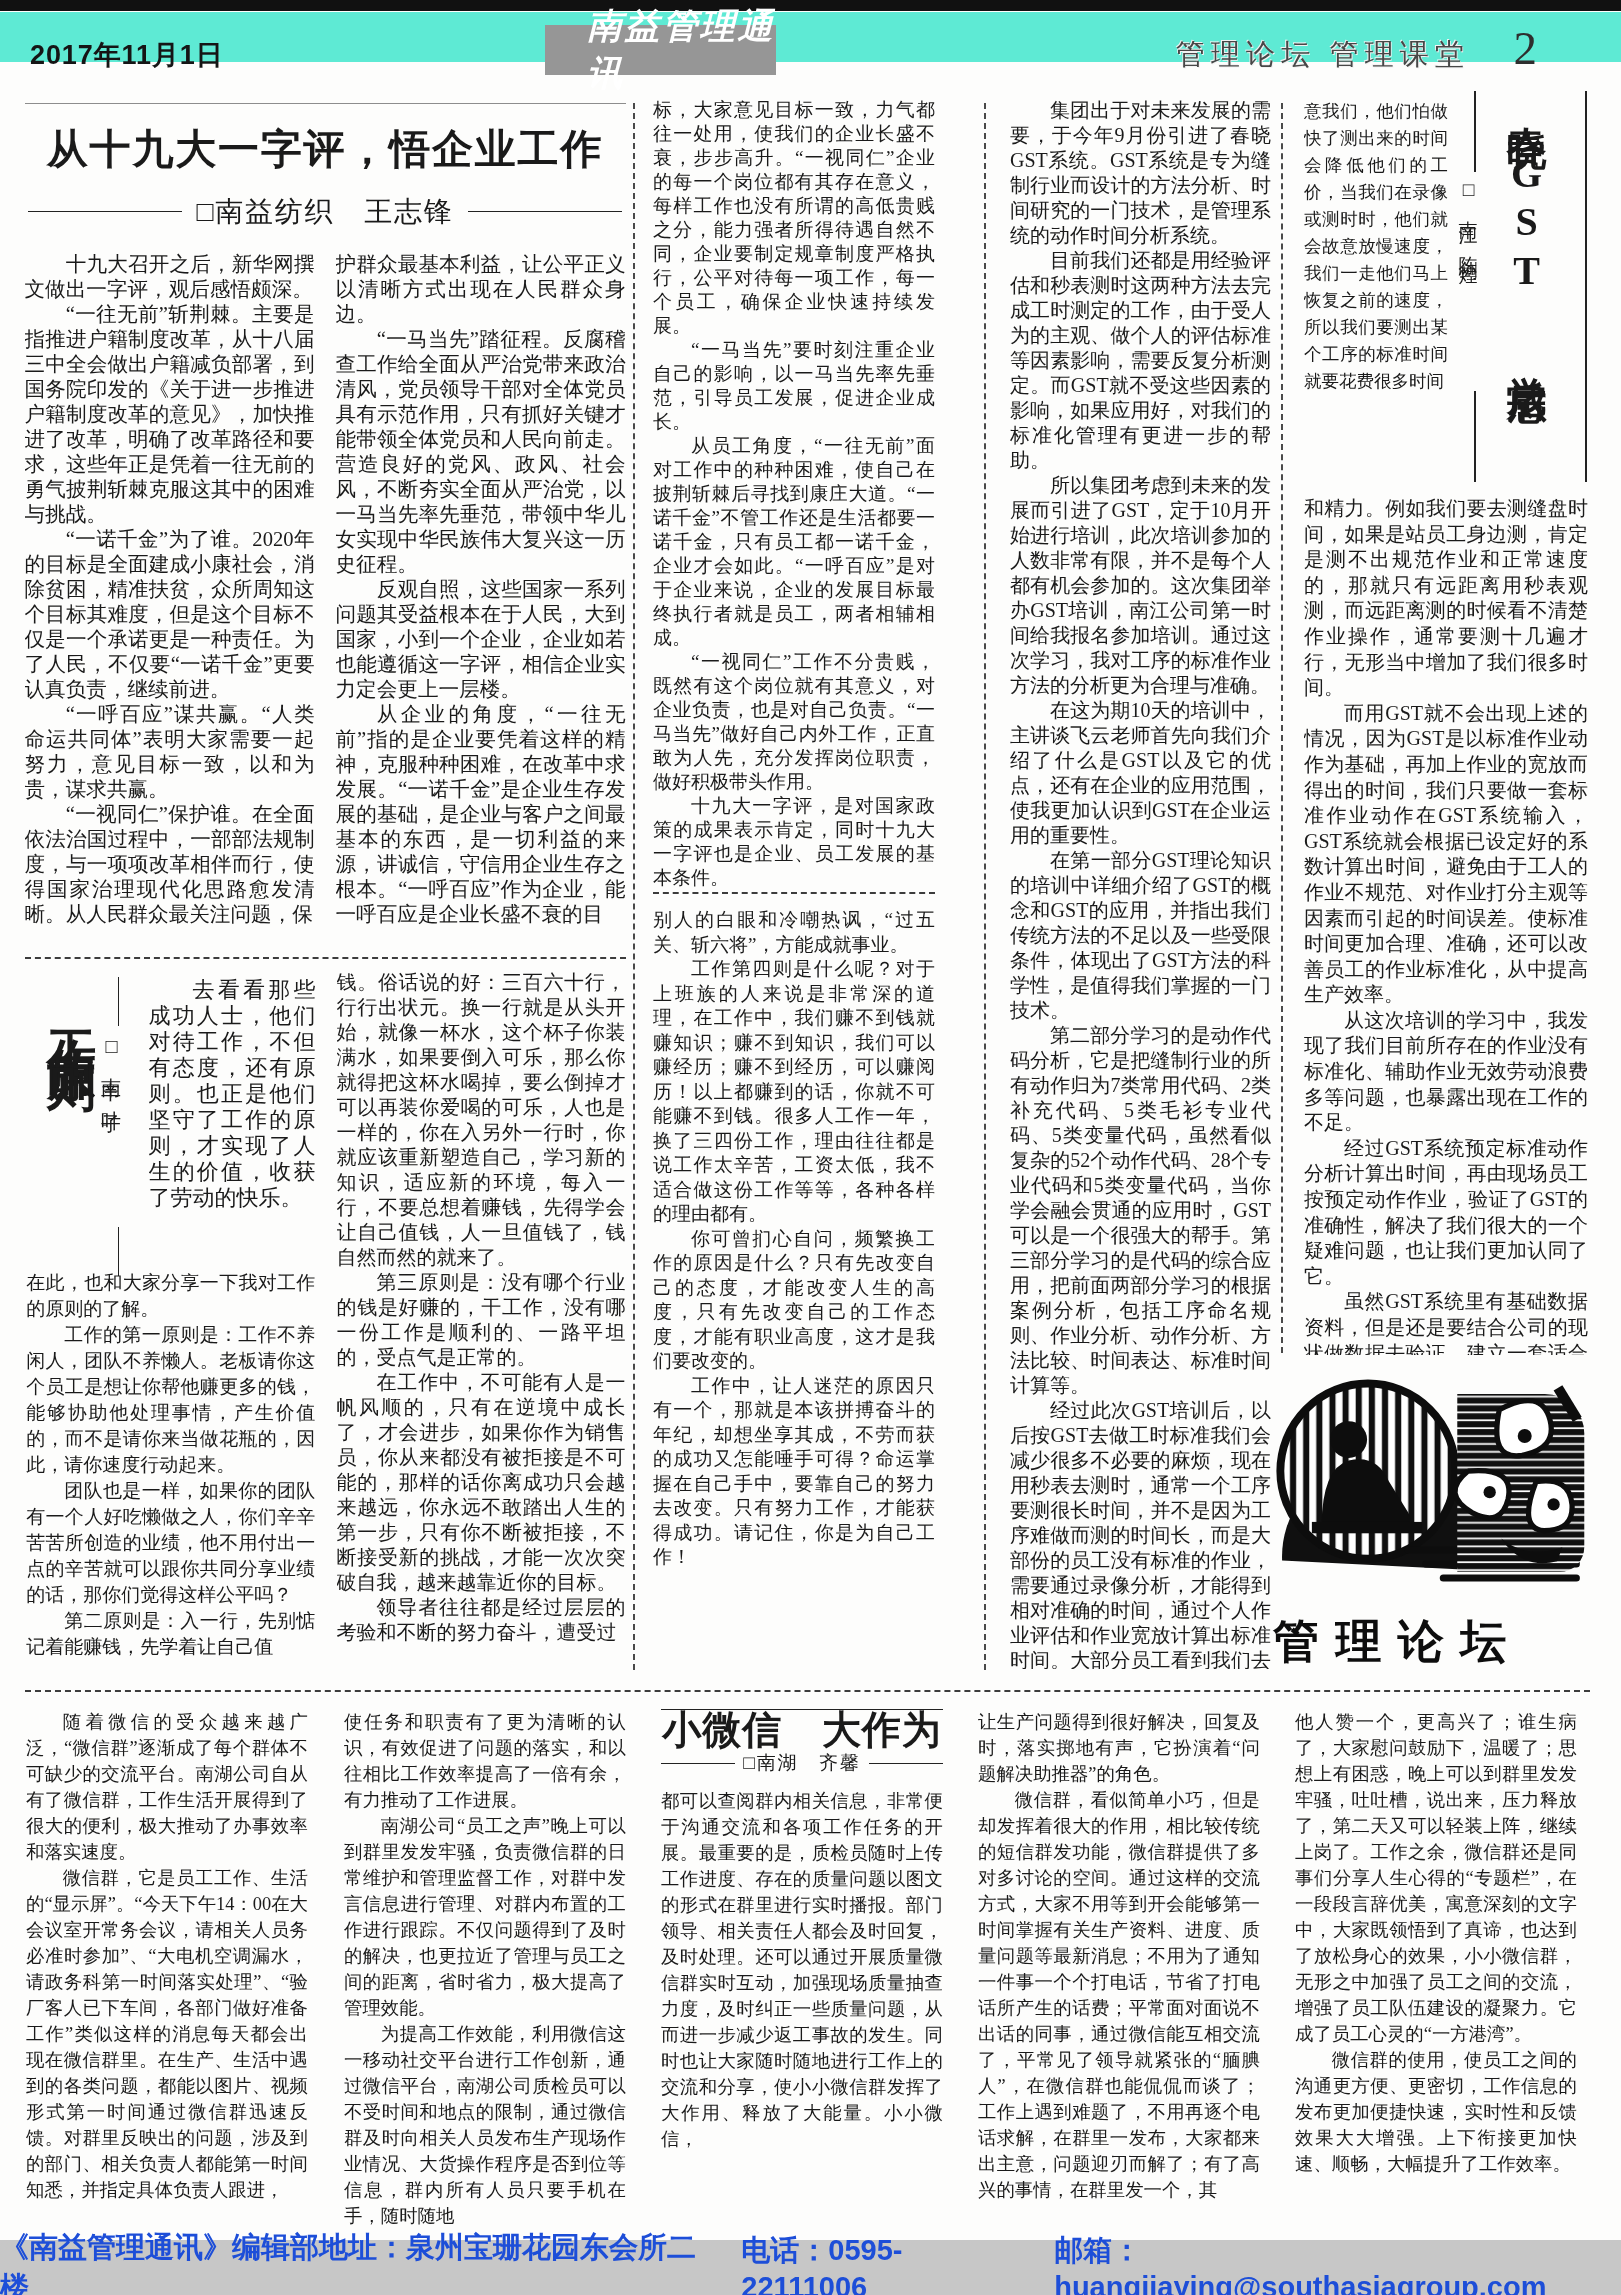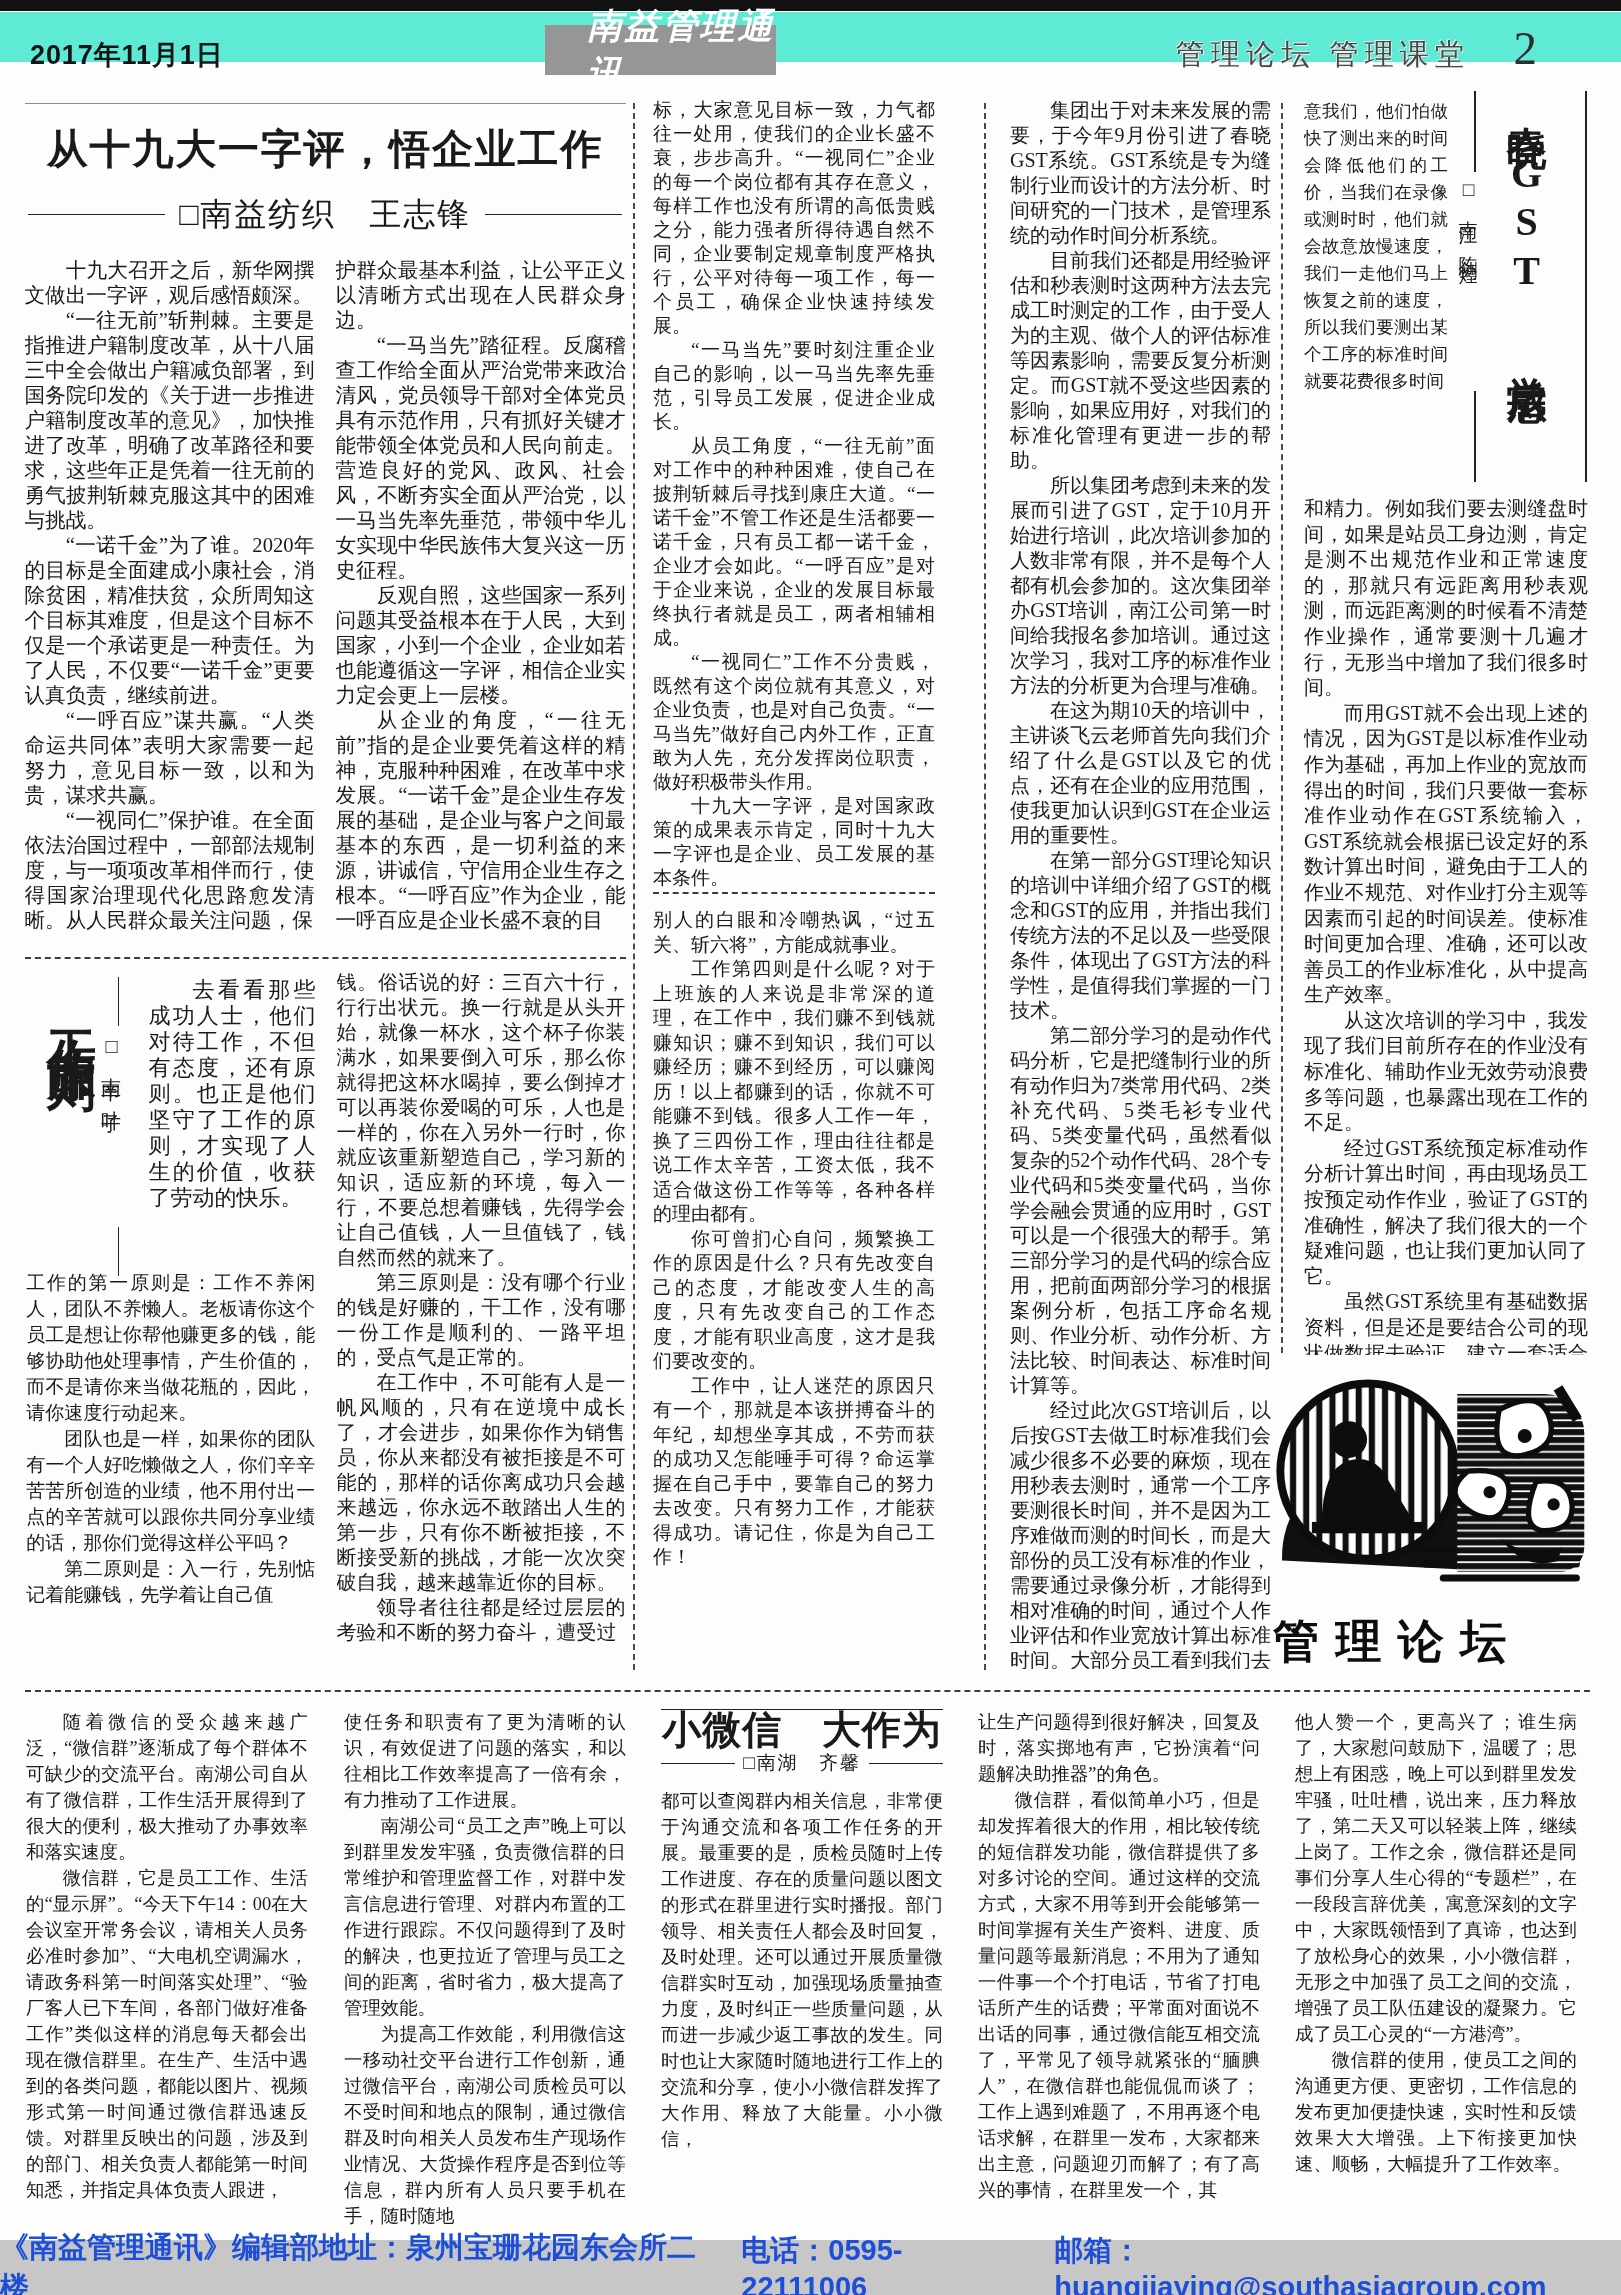--- a/index.html
+++ b/index.html
@@ -23,21 +23,21 @@
     color:#fff; font-size:35px; font-weight:bold; letter-spacing:2.6px; font-style:italic;padding-left:42px; }
   .hd-sections { right:151px; top:23px; position:absolute; font-size:29px; font-weight:normal; color:#474747;
     letter-spacing:6.1px; text-shadow:0.9px 0.9px 0 #f2f2f2,-0.9px -0.9px 0 #f2f2f2; }
   .hd-pagenum { right:84px; top:8.8px; position:absolute; font-size:47px; color:#2e2e2e; }
 
   
   .a1 { left:24.5px; top:103px; width:601px; border-top:1.8px solid #8d8d8d; }
   .a1-title { margin-top:17.5px; text-align:center; font-size:41px; font-weight:bold; letter-spacing:1.8px; }
   .a1-byline { margin-top:16px; display:flex; align-items:center; gap:14px; padding:0 3.5px; }
   .bl-rule { flex:1; border-top:1.8px solid #222; }
-  .a1-byline .bl-text { font-size:32px; letter-spacing:1.8px; }
+  .a1-byline .bl-text { font-size:28px; letter-spacing:1.8px; }
   .a1-cols { margin-top:21px; display:flex; gap:21px; }
   .a1col { width:290px; height:701px; font-size:20.6px; line-height:25px; }
 
   
   .hdiv { border-top:2.6px dashed #3c3c3c; height:0; }
   .vdiv { border-left:2.6px dashed #4a4a4a; width:0; }
 
   .hdiv-a1 { left:24.5px; top:957px; width:601px; }
   .hdiv-m1 { left:653px; top:892px; width:282px; }
   .hdiv-bottom { left:24.5px; top:1690px; width:1565px; }
@@ -141,20 +141,21 @@
 
   <div class="abs a2">
     <div class="a2-title">工作的原则</div>
     <div class="a2-bar t"></div>
     <div class="a2-byline">□南丰　叶子</div>
     <div class="a2-bar b"></div>
     <div class="a2-intro txtcol">
         <p>去看看那些成功人士，他们对待工作，不但有态度，还有原则。也正是他们坚守了工作的原则，才实现了人生的价值，收获了劳动的快乐。</p>
       </div>
     <div class="a2-col1 txtcol cont">
+        <p>在此，也和大家分享一下我对工作的原则的了解。</p>
         <p>工作的第一原则是：工作不养闲人，团队不养懒人。老板请你这个员工是想让你帮他赚更多的钱，能够协助他处理事情，产生价值的，而不是请你来当做花瓶的，因此，请你速度行动起来。</p>
         <p>团队也是一样，如果你的团队有一个人好吃懒做之人，你们辛辛苦苦所创造的业绩，他不用付出一点的辛苦就可以跟你共同分享业绩的话，那你们觉得这样公平吗？</p>
         <p>第二原则是：入一行，先别惦记着能赚钱，先学着让自己值</p>
       </div>
     <div class="a2-col2 txtcol cont">
         <p>钱。俗话说的好：三百六十行，行行出状元。换一行就是从头开始，就像一杯水，这个杯子你装满水，如果要倒入可乐，那么你就得把这杯水喝掉，要么倒掉才可以再装你爱喝的可乐，人也是一样的，你在入另外一行时，你就应该重新塑造自己，学习新的知识，适应新的环境，每入一行，不要总想着赚钱，先得学会让自己值钱，人一旦值钱了，钱自然而然的就来了。</p>
         <p>第三原则是：没有哪个行业的钱是好赚的，干工作，没有哪一份工作是顺利的、一路平坦的，受点气是正常的。</p>
         <p>在工作中，不可能有人是一帆风顺的，只有在逆境中成长了，才会进步，如果你作为销售员，你从来都没有被拒接是不可能的，那样的话你离成功只会越来越远，你永远不敢踏出人生的第一步，只有你不断被拒接，不断接受新的挑战，才能一次次突破自我，越来越靠近你的目标。</p>
         <p>领导者往往都是经过层层的考验和不断的努力奋斗，遭受过</p>
       </div>

